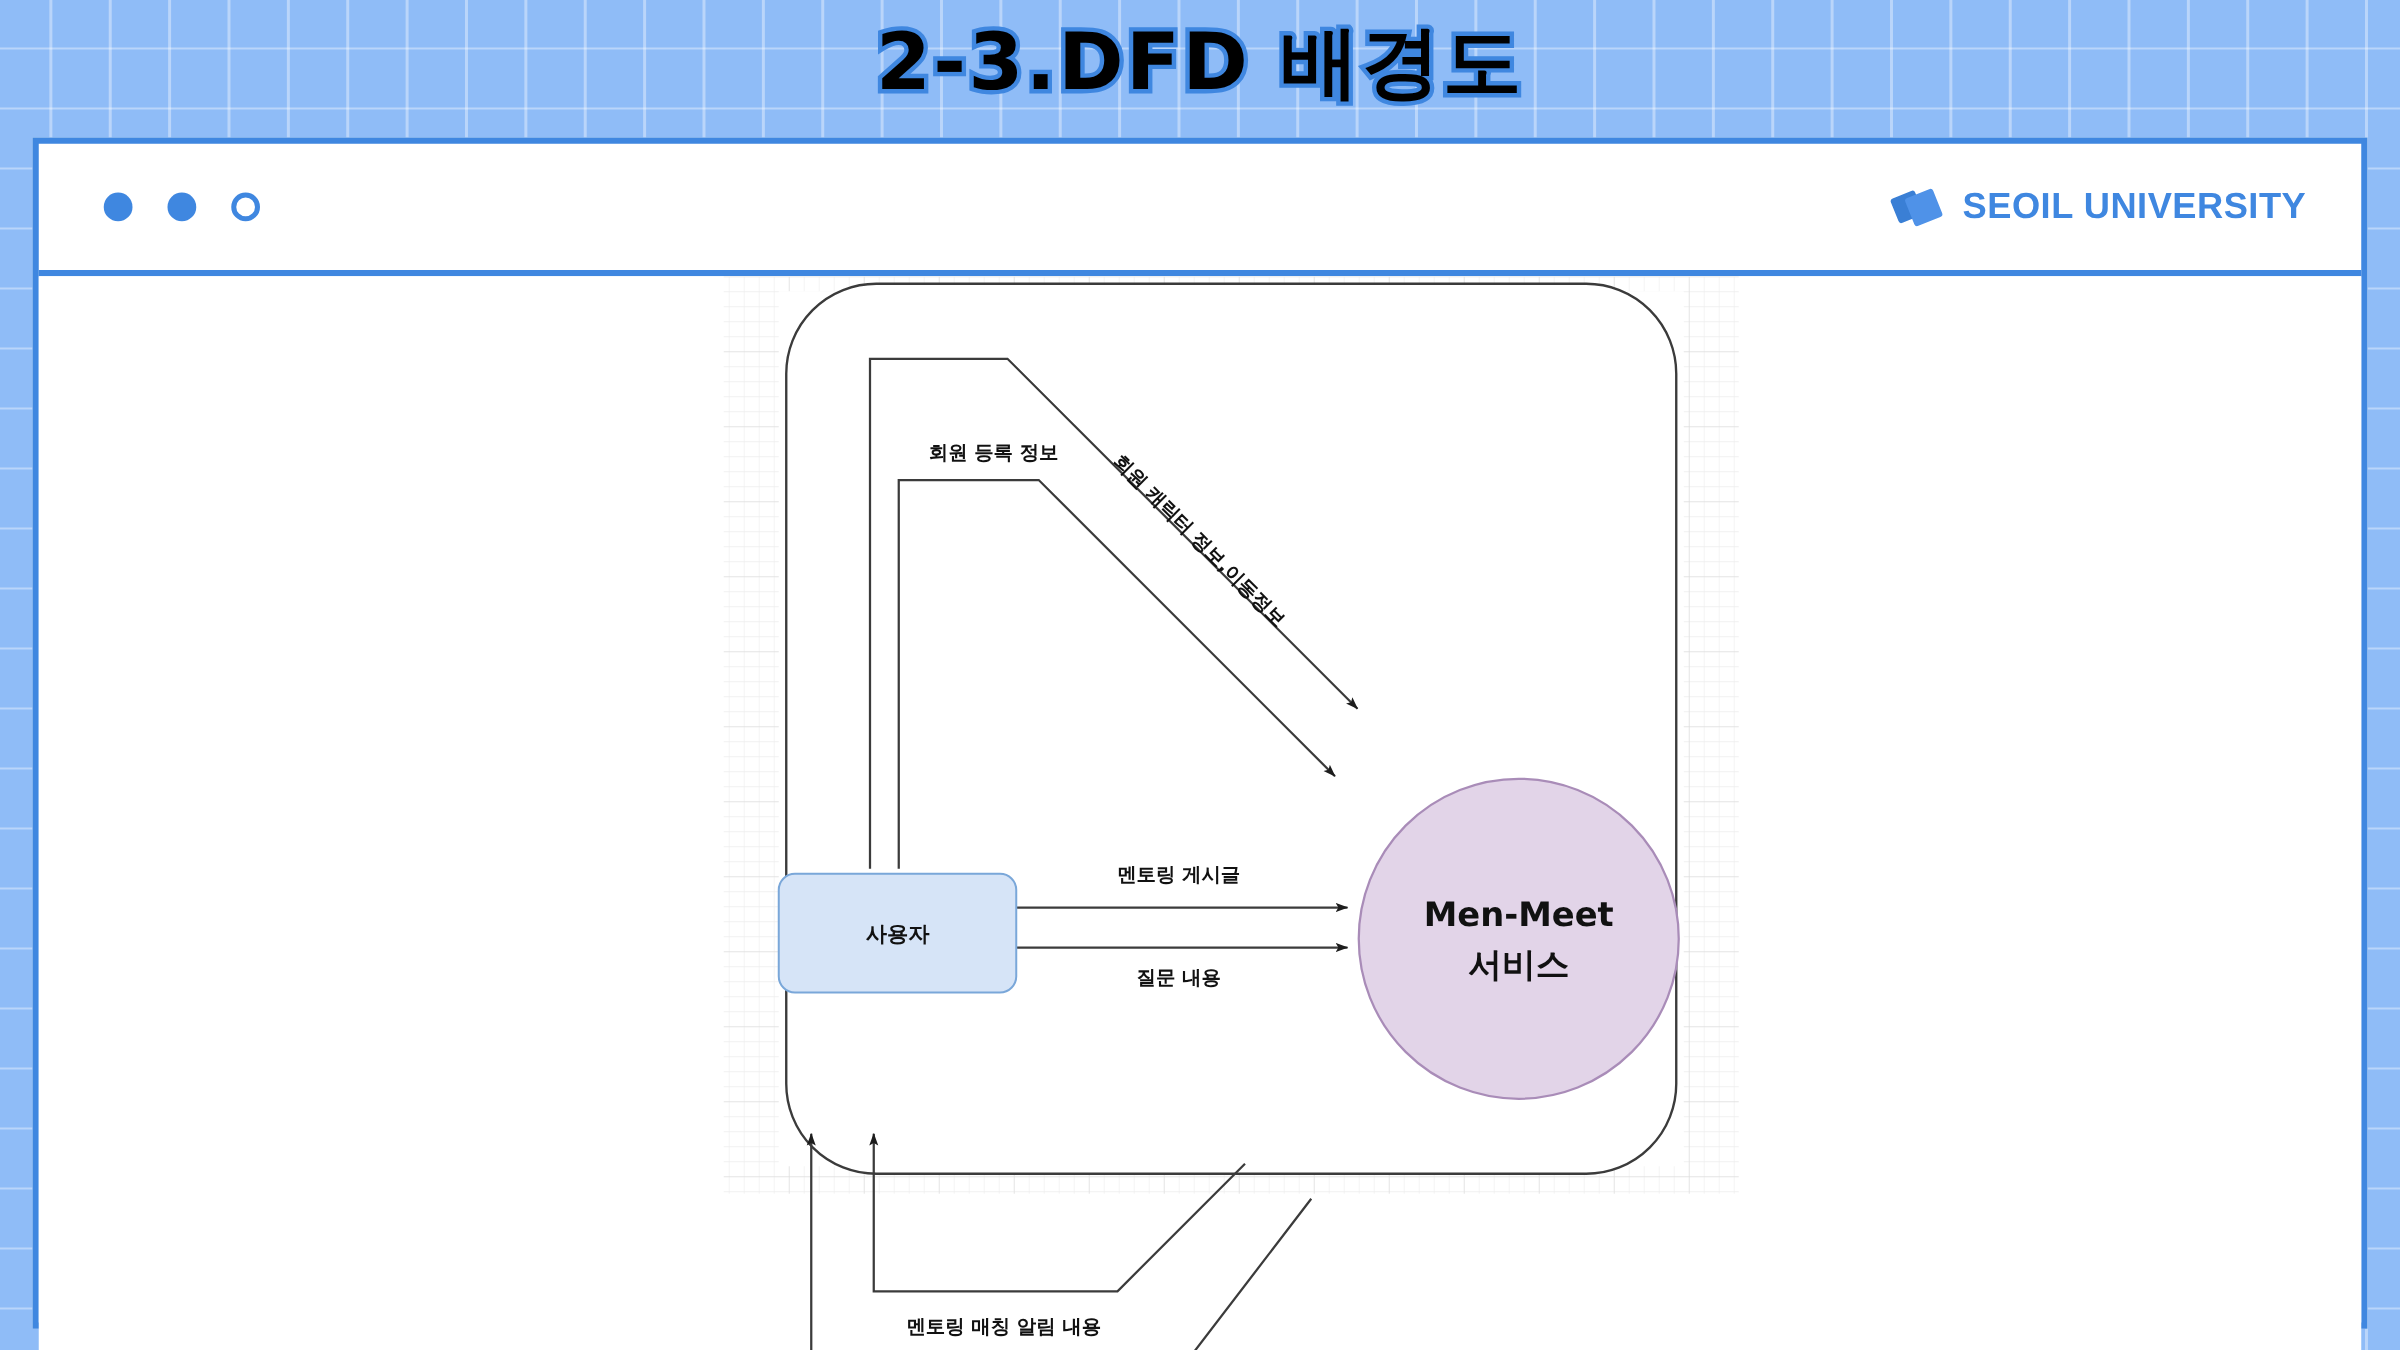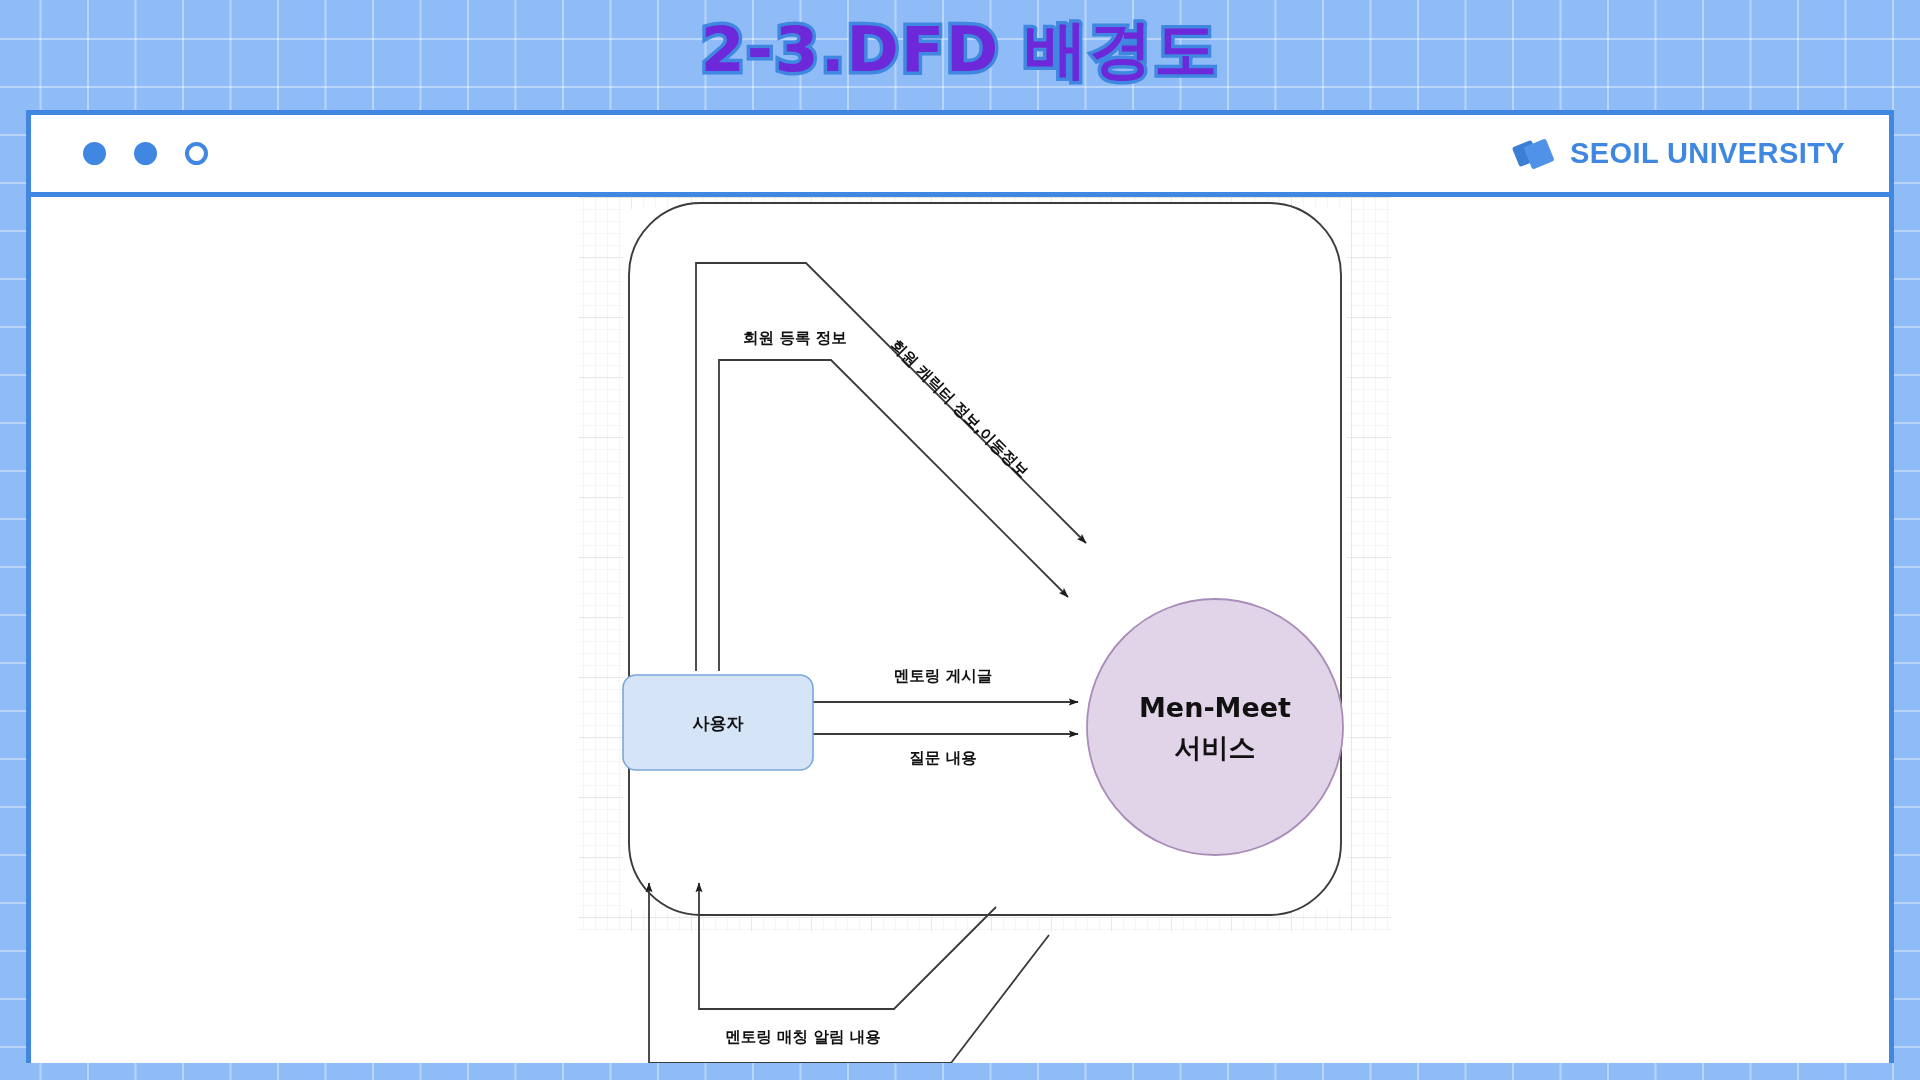--- a/index.html
+++ b/index.html
@@ -38,21 +38,21 @@
     display: flex;
     align-items: center;
     justify-content: center;
     z-index: 5;
   }
   #page-title {
     font-family: "DejaVu Sans", sans-serif;
     font-size: 63px;
     font-weight: 700;
     letter-spacing: 2px;
-    color: #6d28d9;
+    color: #000000;
     -webkit-text-stroke: 7px #3f87e0;
     paint-order: stroke fill;
     text-shadow:
        0 0 0 #3f87e0;
     white-space: nowrap;
   }
 
   
   #window-card {
     position: absolute;
@@ -60,21 +60,21 @@
     top: 110px;
     width: 1868px;
     height: 953px;
     background: #ffffff;
     border: 5px solid #3f87e0;
     box-sizing: border-box;
     z-index: 4;
   }
   #window-header {
     position: relative;
-    height: 82px;
+    height: 106px;
     border-bottom: 5px solid #3f87e0;
     display: flex;
     align-items: center;
     justify-content: space-between;
     padding: 0 28px 0 52px;
     box-sizing: border-box;
   }
   #window-dots {
     display: flex;
     align-items: center;

